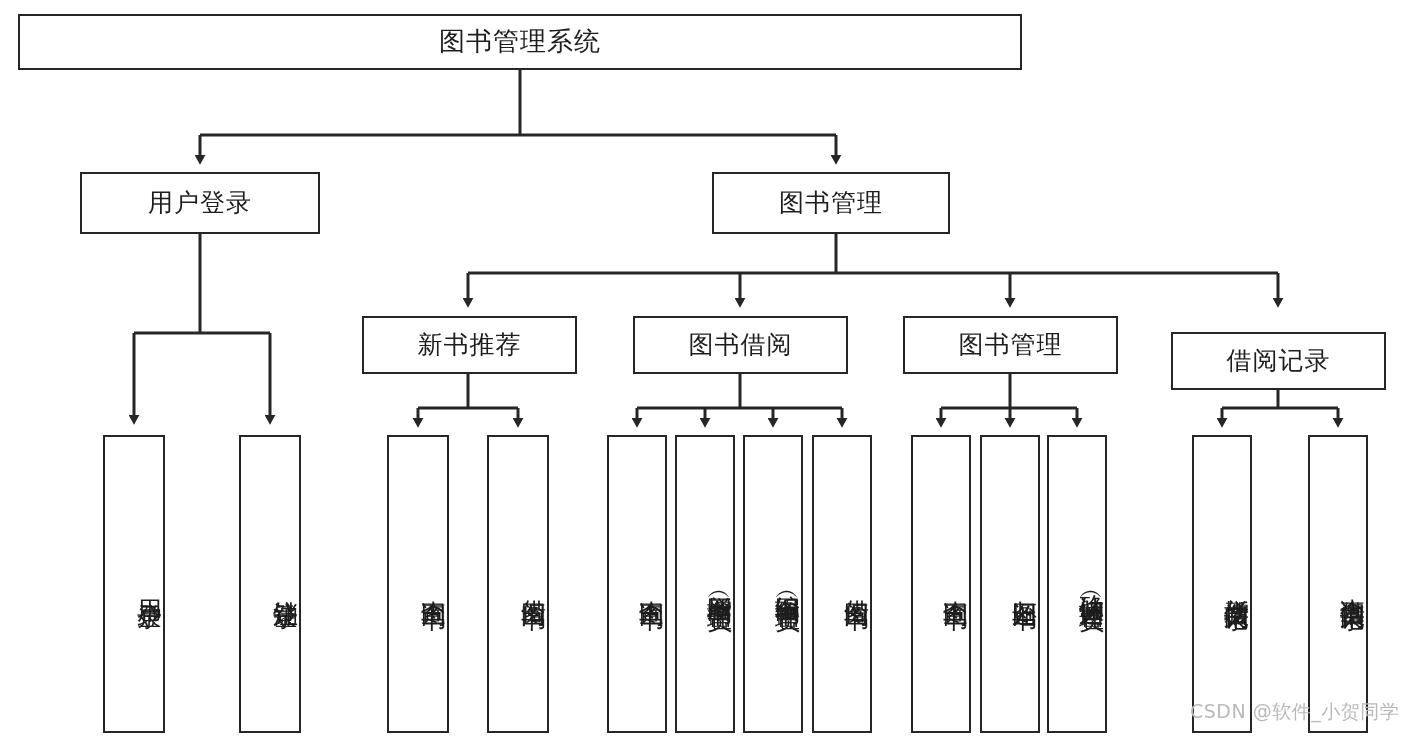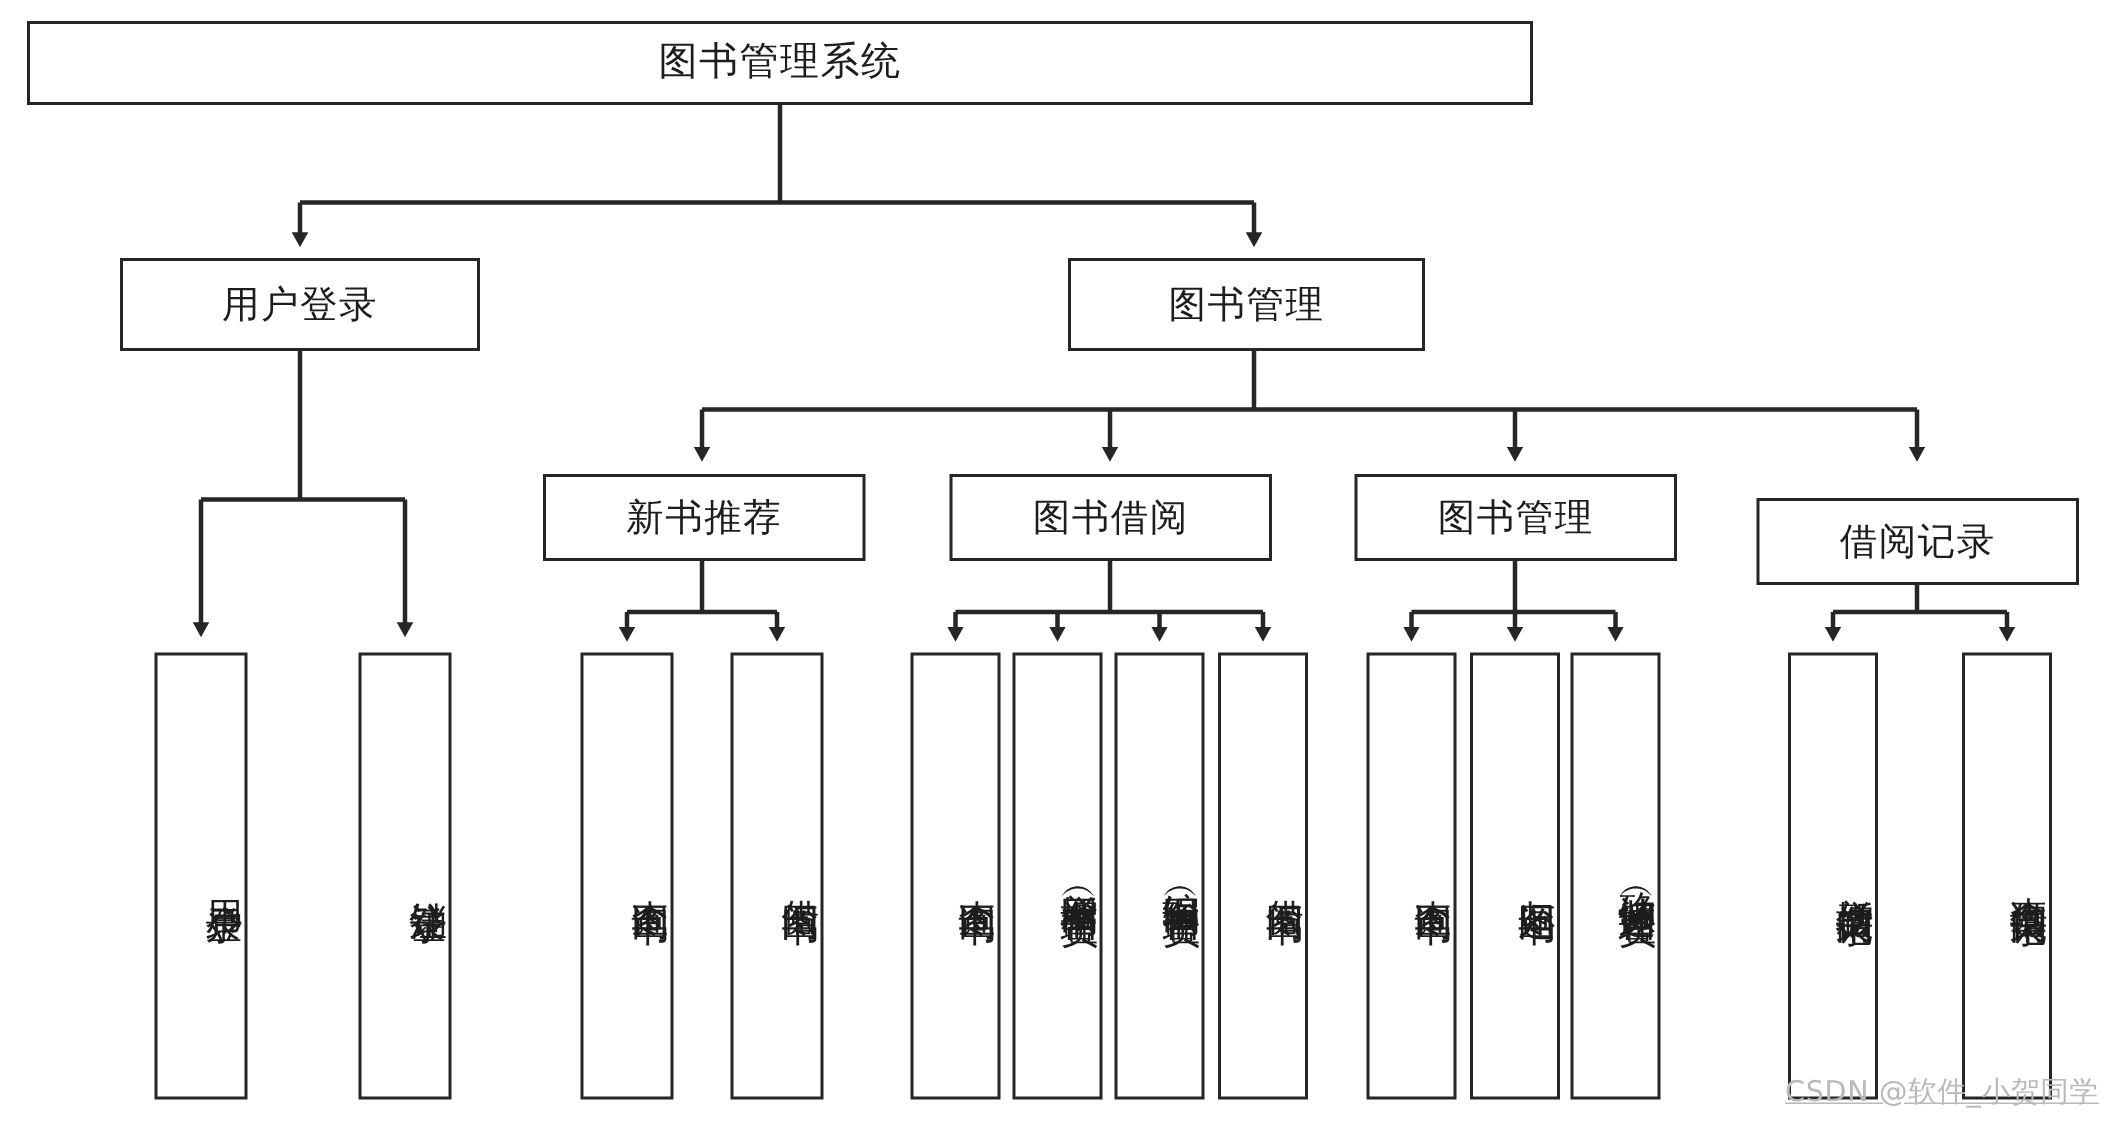--- a/index.html
+++ b/index.html
@@ -199,17 +199,17 @@
   </div>
 
   <div class="node vert" style="left:1192px; top:435px; width:60px; height:298px;">
     <span class="vtext">新增借阅记录</span>
   </div>
 
   <div class="node vert" style="left:1308px; top:435px; width:60px; height:298px;">
     <span class="vtext">查询借阅记录</span>
   </div>
 
-  <div class="watermark" style="left:1190px; top:715px;text-decoration:underline;">
+  <div class="watermark" style="left:1190px; top:699px;">
     <span>CSDN @软件_小贺同学</span>
   </div>
 
 </div>
 
 </body></html>

